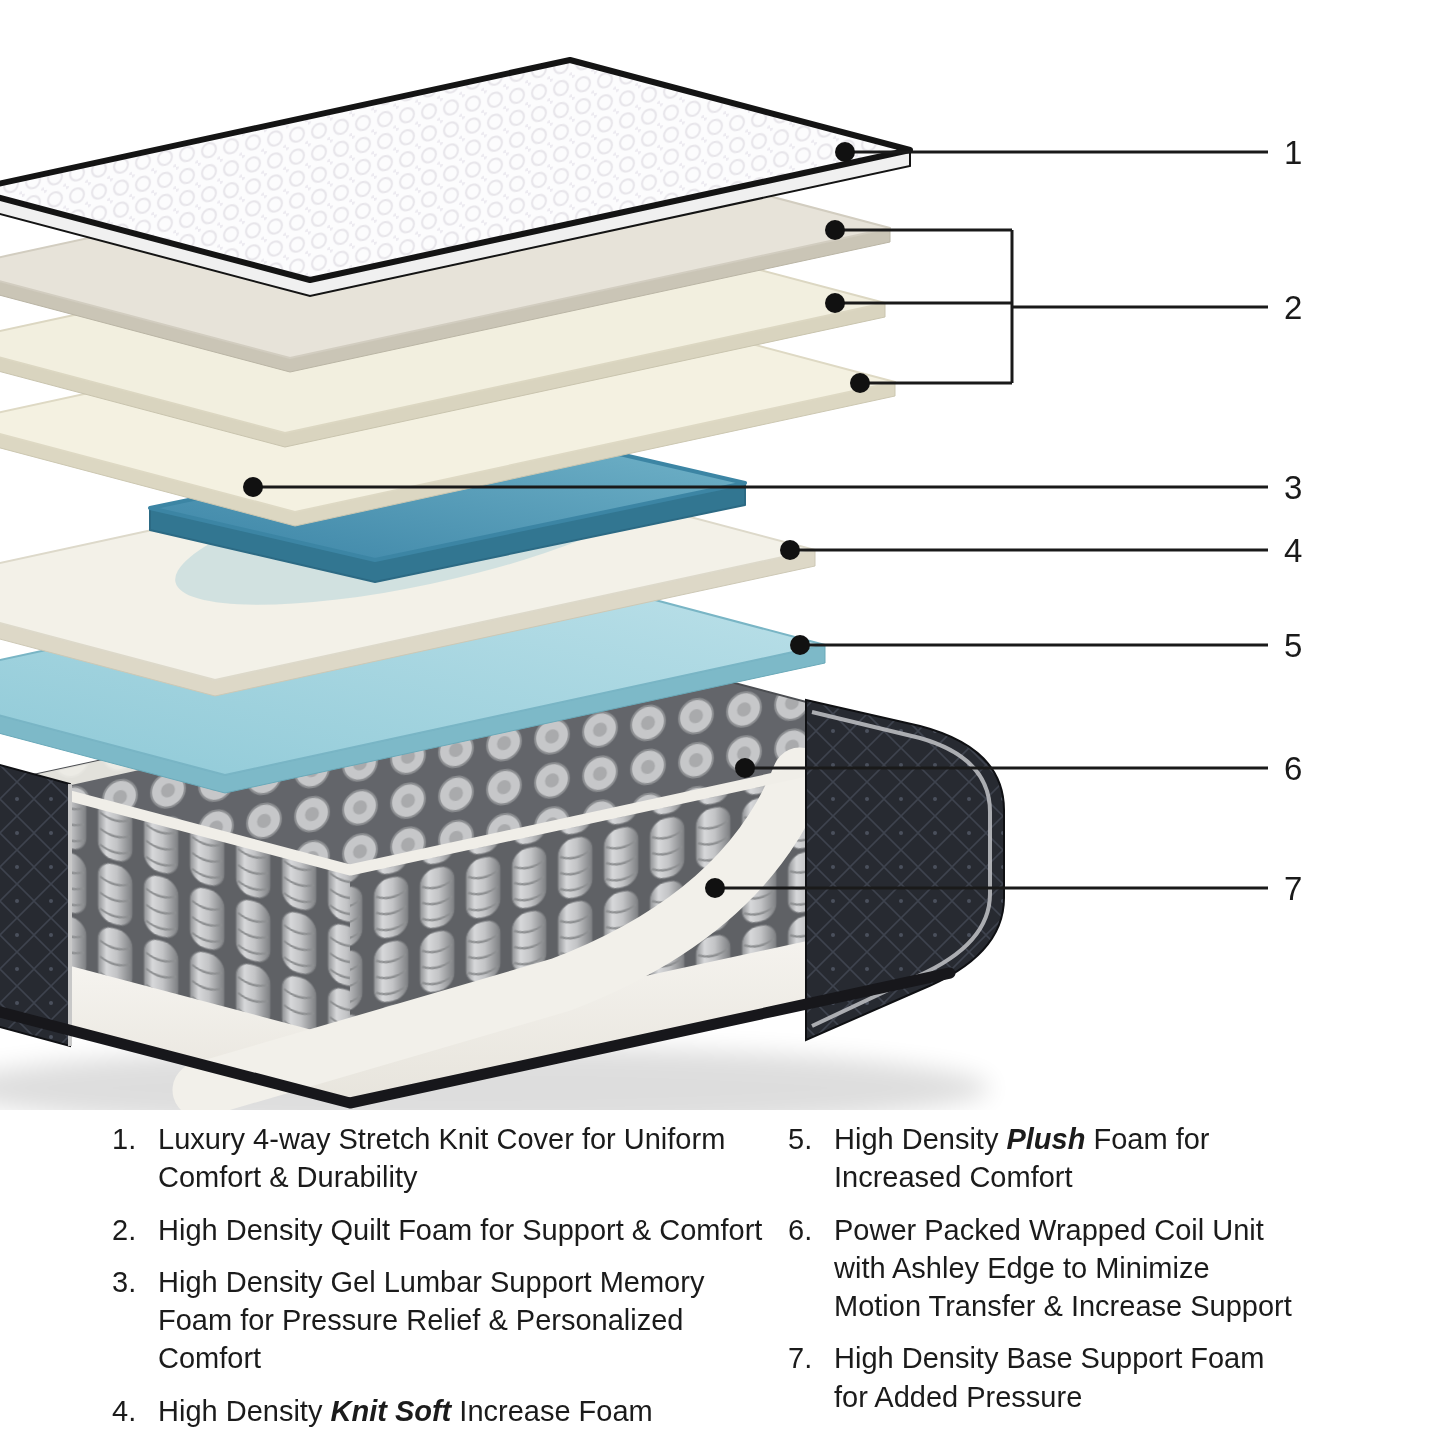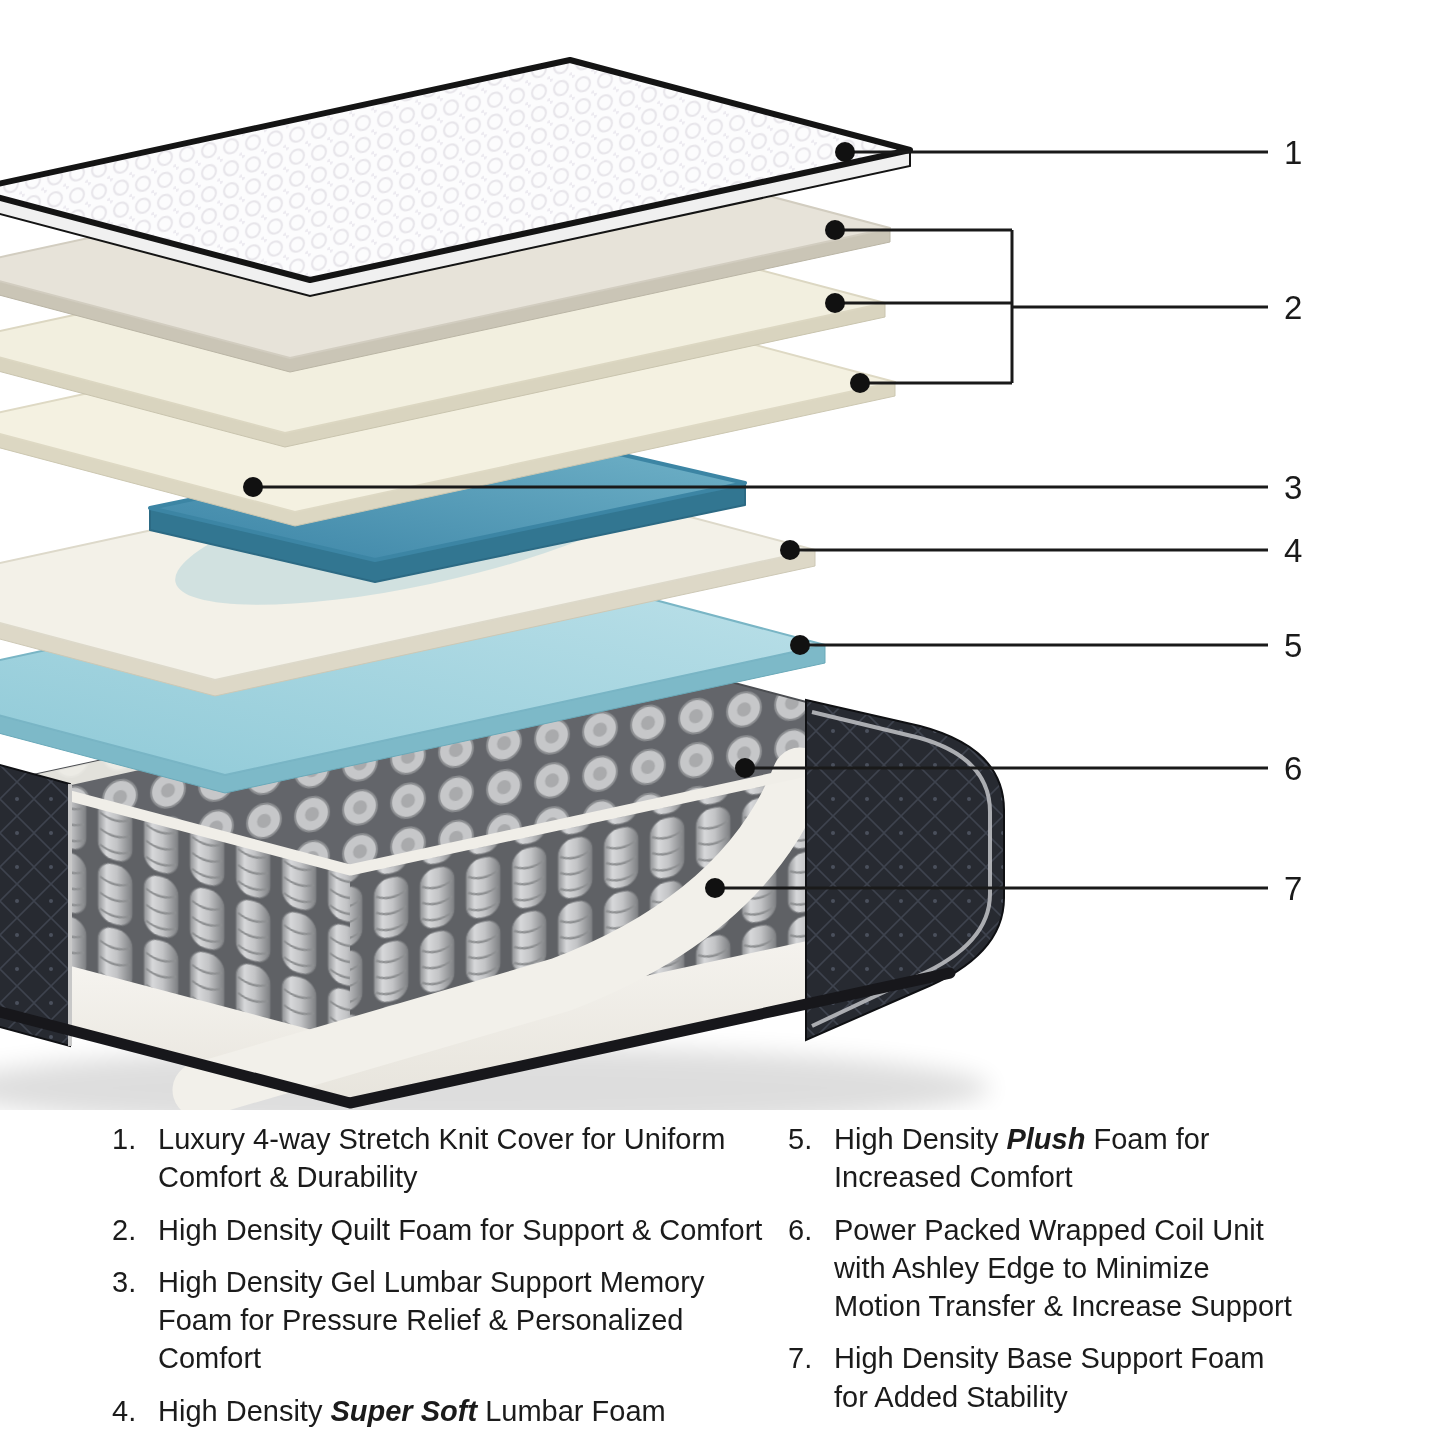--- a/index.html
+++ b/index.html
@@ -196,32 +196,32 @@
     <div class="legend-item">
       <span class="num">2.</span>
       <span class="txt"><span>High Density Quilt Foam for Support &amp; Comfort</span><b></b><span></span></span>
     </div>
     <div class="legend-item">
       <span class="num">3.</span>
       <span class="txt"><span>High Density Gel Lumbar Support Memory Foam for Pressure Relief &amp; Personalized Comfort</span><b></b><span></span></span>
     </div>
     <div class="legend-item">
       <span class="num">4.</span>
-      <span class="txt"><span>High Density </span><b>Super Soft</b><span> Lumbar Foam</span></span>
+      <span class="txt"><span>High Density </span><b>Knit Soft</b><span> Increase Foam</span></span>
     </div>
   </div>
 
   <div class="legend-col right">
     <div class="legend-item">
       <span class="num">5.</span>
       <span class="txt"><span>High Density </span><b>Plush</b><span> Foam for Increased Comfort</span></span>
     </div>
     <div class="legend-item">
       <span class="num">6.</span>
       <span class="txt"><span>Power Packed Wrapped Coil Unit with Ashley Edge to Minimize Motion Transfer &amp; Increase Support</span><b></b><span></span></span>
     </div>
     <div class="legend-item">
       <span class="num">7.</span>
-      <span class="txt"><span>High Density Base Support Foam for Added Stability</span><b></b><span></span></span>
+      <span class="txt"><span>High Density Base Support Foam for Added Pressure</span><b></b><span></span></span>
     </div>
   </div>
 
 </div>
 
 </body></html>

